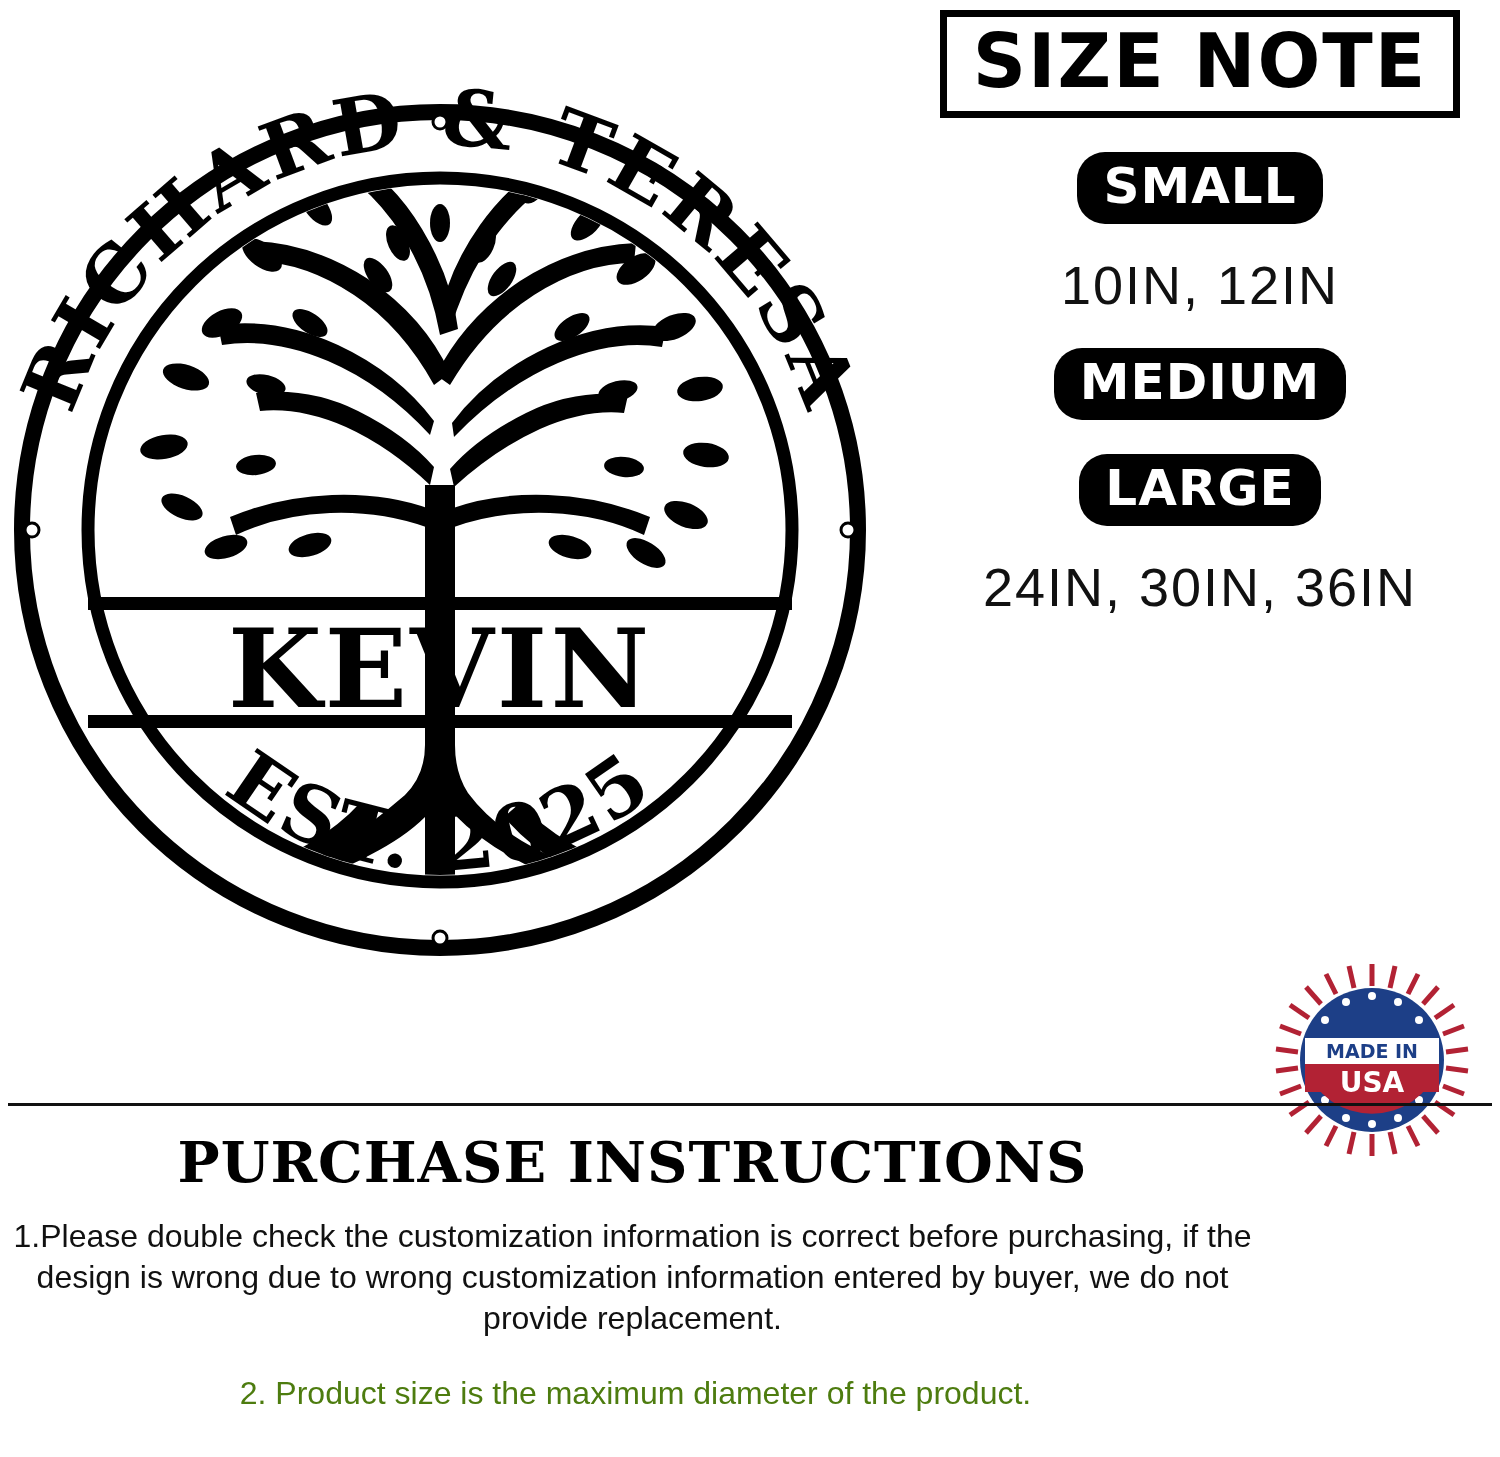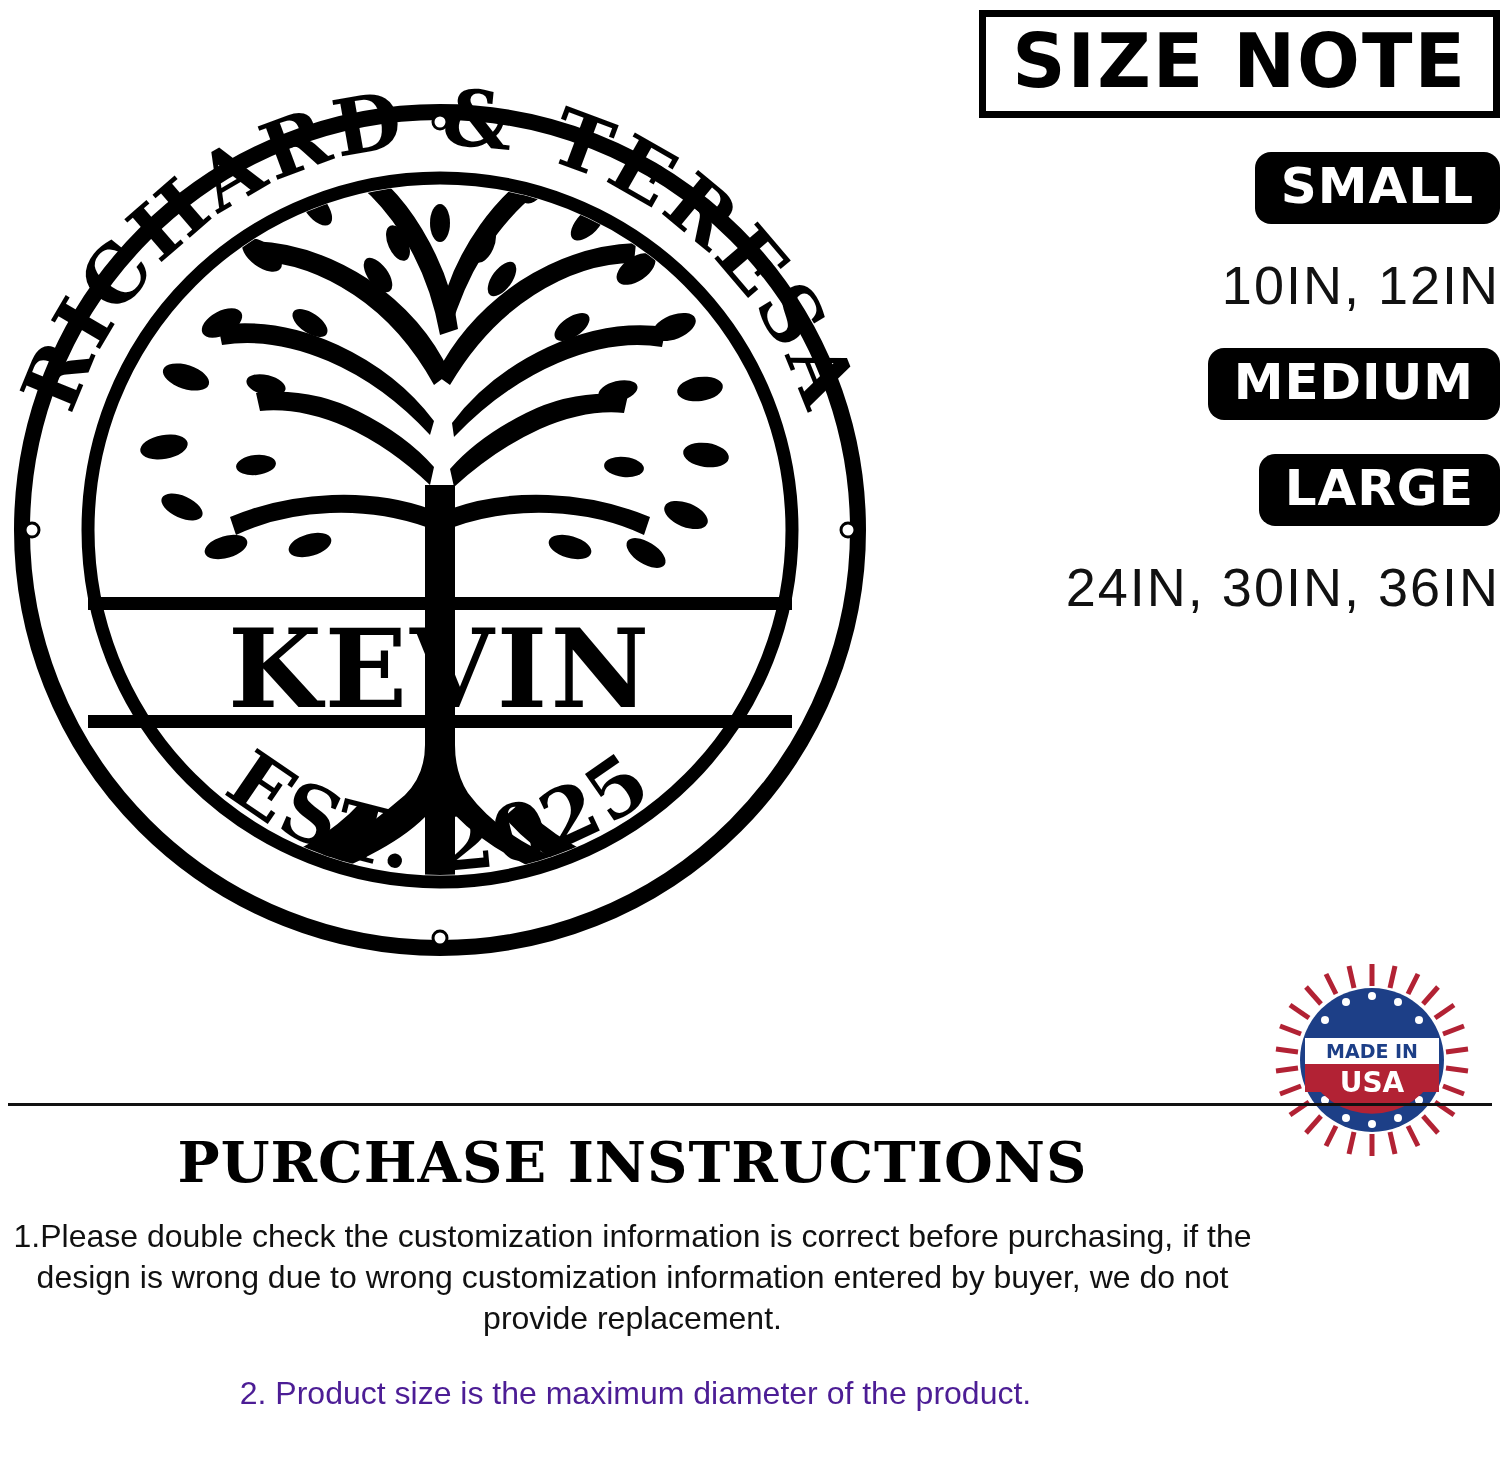--- a/index.html
+++ b/index.html
@@ -30,21 +30,21 @@
     top: 55px;
   }
 
   
   .size-note {
     position: absolute;
     left: 900px;
     top: 0;
     width: 600px;
     height: 940px;
-    text-align: right;
+    text-align: center;
   }
   .size-note-title-box {
     display: inline-block;
     margin-top: 10px;
     border: 7px solid #000;
     padding: 4px 26px 10px 26px;
   }
   .size-note-title {
     font-family: "DejaVu Sans", sans-serif;
     font-weight: bold;
@@ -54,21 +54,21 @@
     color: #000;
     white-space: nowrap;
   }
   .size-group {
     margin-top: 34px;
   }
   .size-pill {
     display: inline-block;
     background: #000;
     color: #fff;
-    border-radius: 16px;
+    border-radius: 28px;
     padding: 6px 26px 10px 26px;
     font-family: "DejaVu Sans", sans-serif;
     font-weight: bold;
     font-size: 50px;
     line-height: 56px;
     letter-spacing: 1px;
   }
   .size-values {
     margin-top: 32px;
     font-family: "Liberation Sans", sans-serif;
@@ -119,21 +119,21 @@
     font-size: 32px;
     line-height: 41px;
     color: #111;
     padding: 0 8px;
   }
   .instr-para-2 {
     margin-top: 34px;
     font-family: "Liberation Sans", sans-serif;
     font-size: 32px;
     line-height: 41px;
-    color: #4c1d95;
+    color: #4d7c0f;
     padding-left: 6px;
   }
 </style>
 </head>
 <body>
 
 <div class="product-panel">
   <svg class="sign-svg" width="860" height="960" viewBox="0 0 860 960">
     <g>
 

